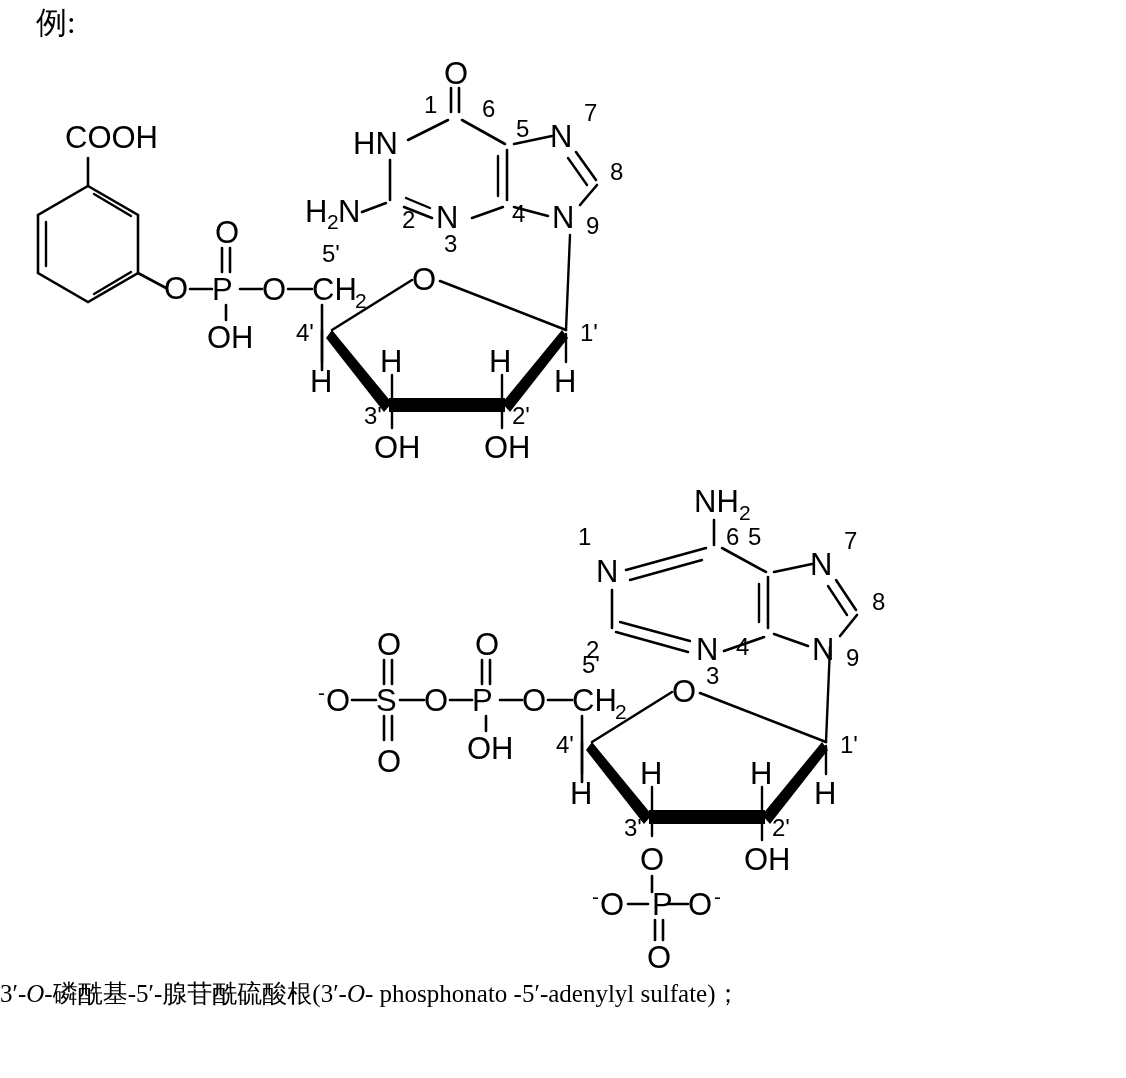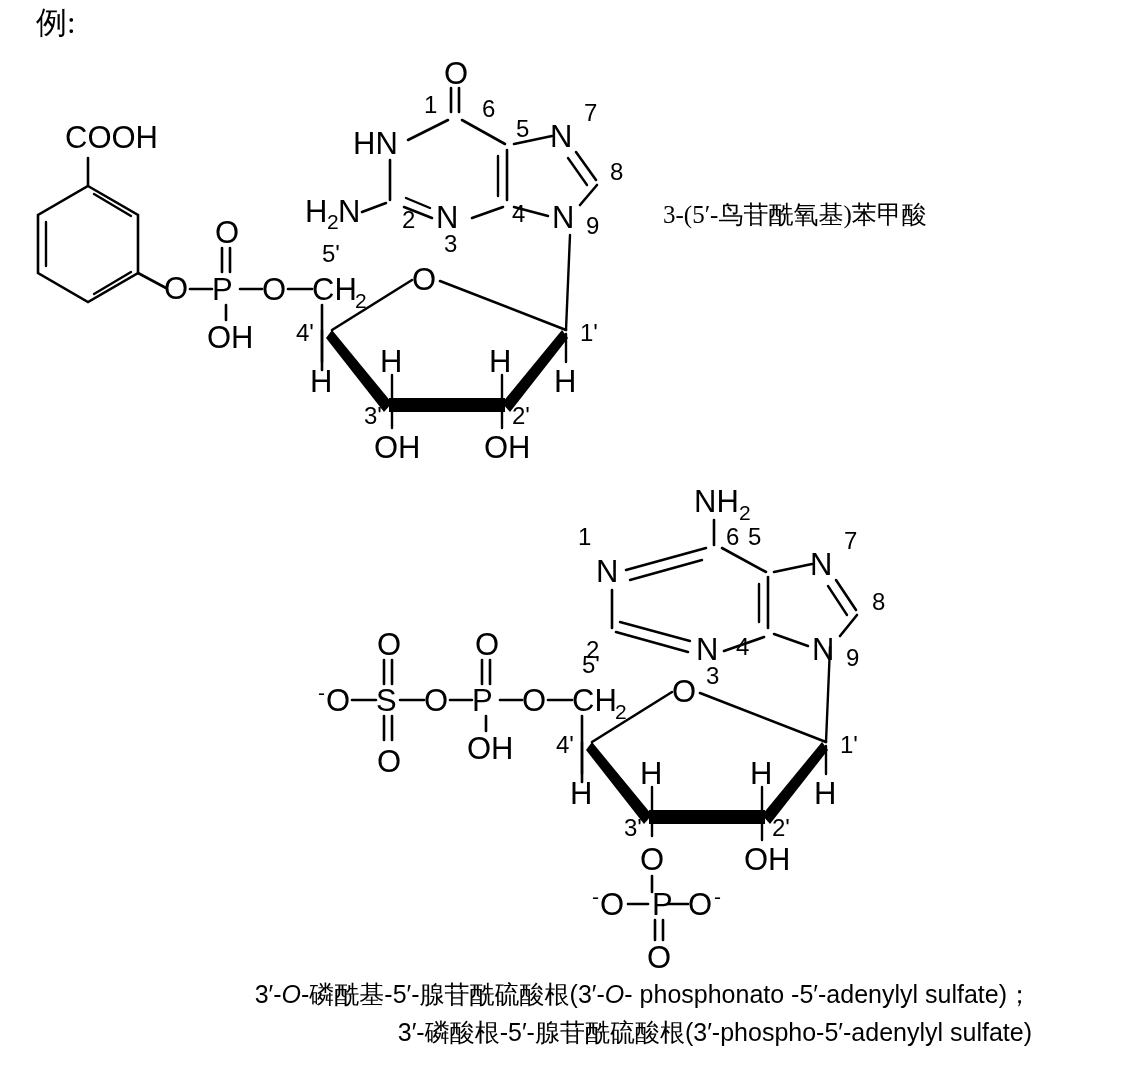--- a/index.html
+++ b/index.html
@@ -43,22 +43,22 @@
     font-family: "Liberation Serif", "DejaVu Serif", serif;
     font-size: 25px;
     line-height: 38px;
     white-space: nowrap;
   }
   #name1 { left: 663px; top: 196px; }
   #name2 { left: 663px; top: 234px; }
   .caption {
     position: absolute;
     width: 1032px;
-    text-align: right;
-    font-family: Liberation Sans, sans-serif;
+    text-align: left;
+    font-family: Liberation Serif, serif;
     font-size: 25px;
     line-height: 38px;
     white-space: nowrap;
   }
   #cap1 { left: 0; top: 975px; }
   #cap2 { left: 0; top: 1013px; }
   .ital { font-style: italic; }
 </style>
 </head>
 <body>
@@ -328,18 +328,16 @@
         <line class="bond-thin" x1="828" y1="586" x2="847" y2="615"></line>
         <text class="num" x="872" y="610">8</text>
         <line class="bond" x1="857" y1="615" x2="840" y2="636"></line>
         <text class="atom" x="812" y="660">N</text>
         <text class="num" x="846" y="666">9</text>
         <line class="bond" x1="774" y1="634" x2="808" y2="646"></line>
       </g>
     </g>
   </svg>
 
-  <div class="name-block" id="name1">3-(5′-鸟苷酰氧基)苯甲酸</div>
 
   <div class="caption" id="cap1"><span>3′-</span><span class="ital">O</span><span>-磷酰基-5′-腺苷酰硫酸根(3′-</span><span class="ital">O</span><span>- phosphonato -5′-adenylyl sulfate)；</span></div>
-  <div class="caption" id="cap2">3′-磷酸根-5′-腺苷酰硫酸根(3′-phospho-5′-adenylyl sulfate)</div>
 
 </div>
 
 </body></html>

